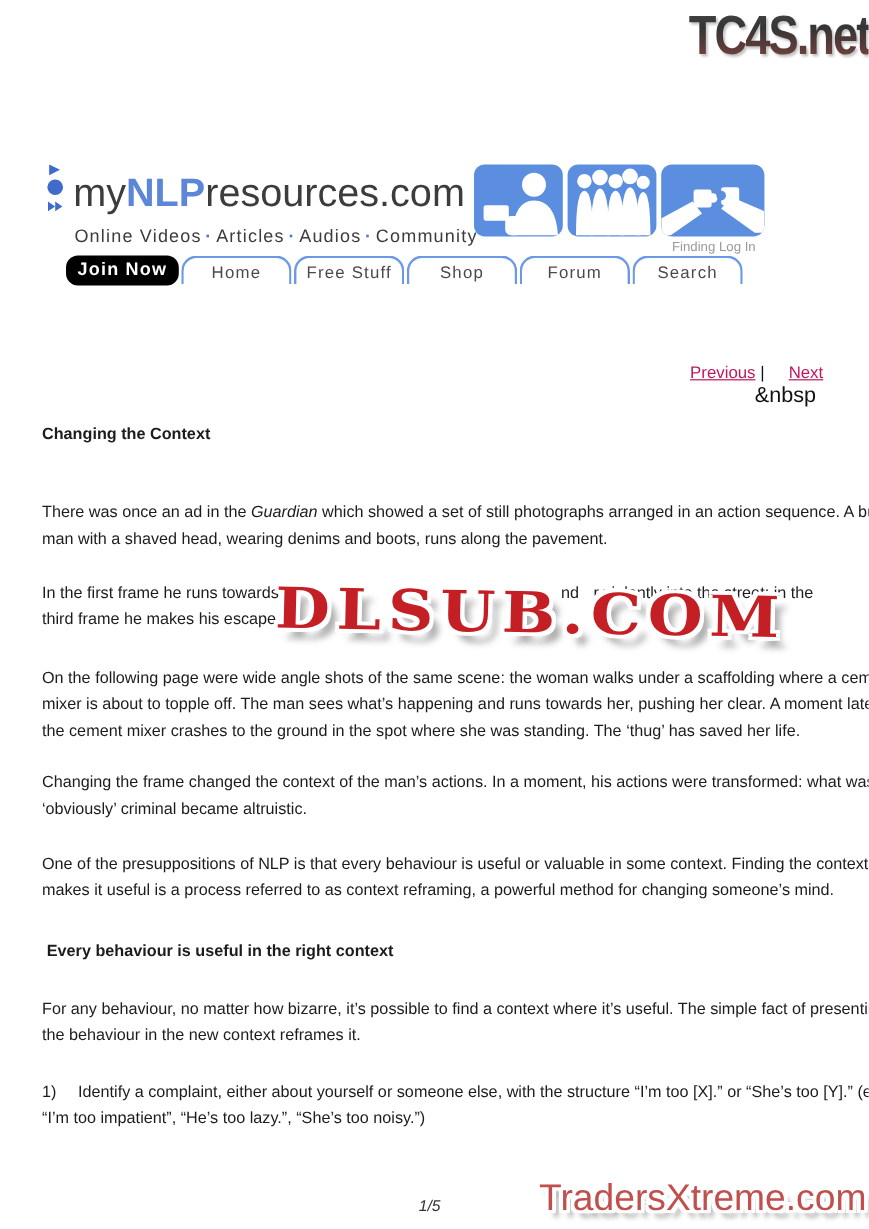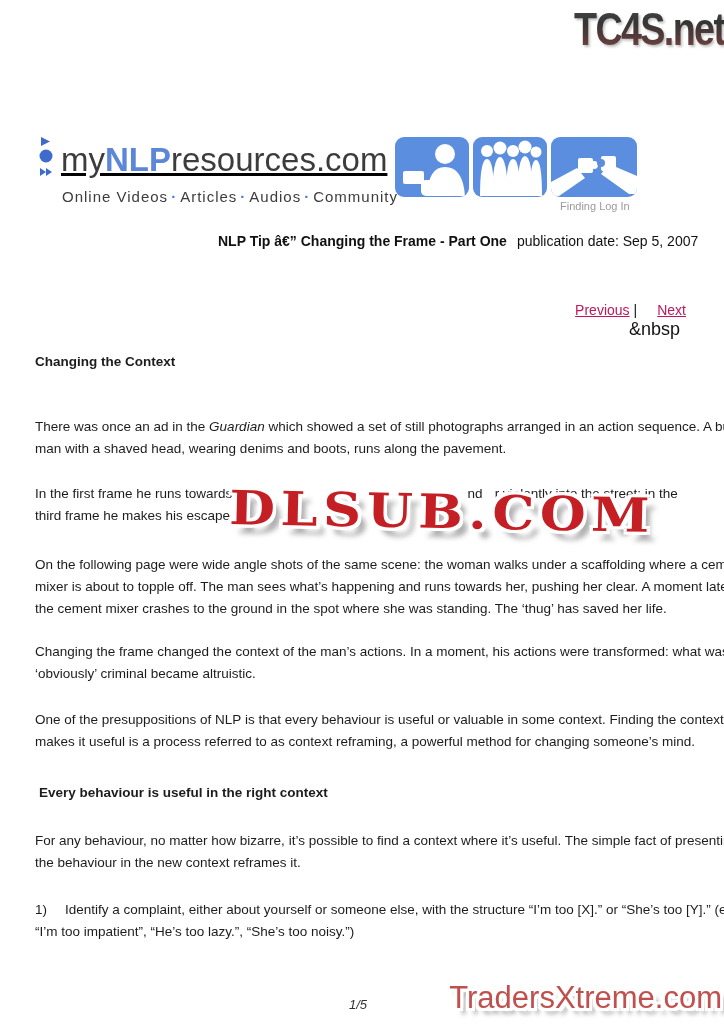--- a/index.html
+++ b/index.html
@@ -13,21 +13,21 @@
     font-size:46px; font-weight:bold; letter-spacing:-2px;
     transform:scaleX(0.82); transform-origin:right top;
     background:linear-gradient(to bottom,#4d4d4d 0%,#353535 38%,#5e3c3a 72%,#8a5a52 100%);
     -webkit-background-clip:text; background-clip:text; color:transparent;
     filter:drop-shadow(2px 2px 1px rgba(120,120,120,0.45));
     white-space:nowrap;
   }
 
   
   .logo-area { position:absolute; left:38px; top:136px; }
-  .logo-row { display:flex; align-items:center;text-decoration:underline; }
+  .logo-row { display:flex; align-items:center; }
   .logo-icon { margin-right:6px; }
   .logo-text { font-size:33px; color:#3c3c3c; letter-spacing:0px; white-space:nowrap; }
   .logo-text .nlp { color:#5c86d8; font-weight:bold; }
   .tagline { margin-top:4px; margin-left:24px; font-size:15px; color:#3c3c3c; letter-spacing:1px; white-space:nowrap; }
   .tagline .dot { color:#4a79dd; font-weight:bold; padding:0 3px; }
 
   .header-images { position:absolute; left:395px; top:137px; display:flex; gap:4px; }
   .img-box { height:60px; background:#5b8ede; border-radius:9px; overflow:hidden; }
   .img-box.b1 { width:74px; } .img-box.b2 { width:74px; } .img-box.b3 { width:86px; }
   .img-box svg { display:block; width:100%; height:100%; }
@@ -139,24 +139,29 @@
         <rect x="27" y="20" width="15" height="15" rx="2" fill="#fff"></rect>
         <circle cx="43" cy="27" r="4" fill="#fff"></circle>
         <polygon points="86,38 58,26 50,36 78,56 86,56" fill="#fff"></polygon>
         <rect x="50" y="18" width="15" height="15" rx="2" fill="#fff"></rect>
         <circle cx="50" cy="25" r="4" fill="#5b8ede"></circle>
       </svg>
     </div>
   </div>
   <div class="members-login">Finding Log In</div>
 
-
-  <div class="title-line">
-    <span class="t">NLP Tip â€” Changing the Frame - Part One</span><span class="d">publication date: Sep 5, 2007</span>
-  </div>
+  <div class="nav">
+    <div class="join-btn">Join Now</div>
+    <div class="tab">Home</div>
+    <div class="tab">Free Stuff</div>
+    <div class="tab">Shop</div>
+    <div class="tab">Forum</div>
+    <div class="tab">Search</div>
+  </div>
+
 
   <div class="pager">
     <a>Previous</a><span class="sep">|</span><a>Next</a>
   </div>
   <div class="nbsp">&amp;nbsp</div>
 
   <div class="btxt bold" style="top:354px;">Changing the Context</div>
 
   <div class="btxt" style="top:416px;">
     <div class="line"><span>There was once an ad in the </span><span class="ital">Guardian</span><span> which showed a set of still photographs arranged in an action sequence. A burly</span></div>

